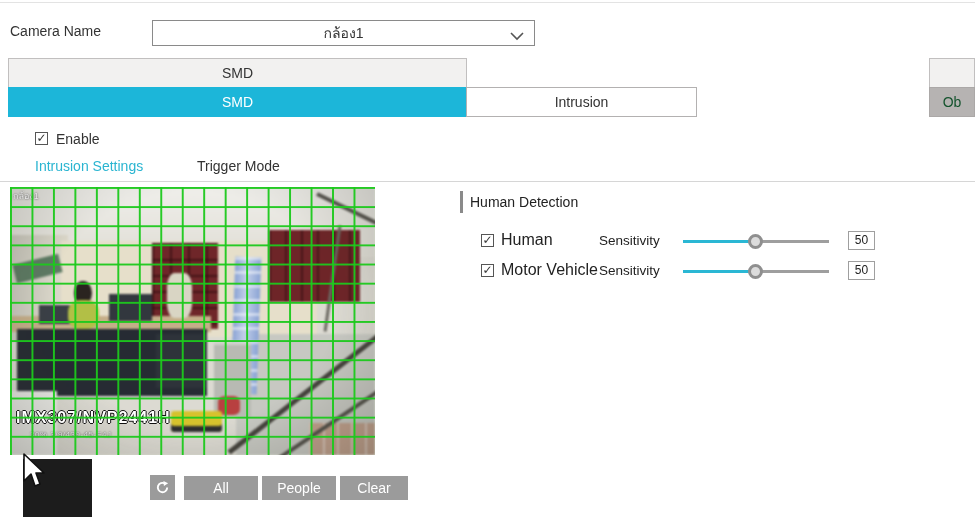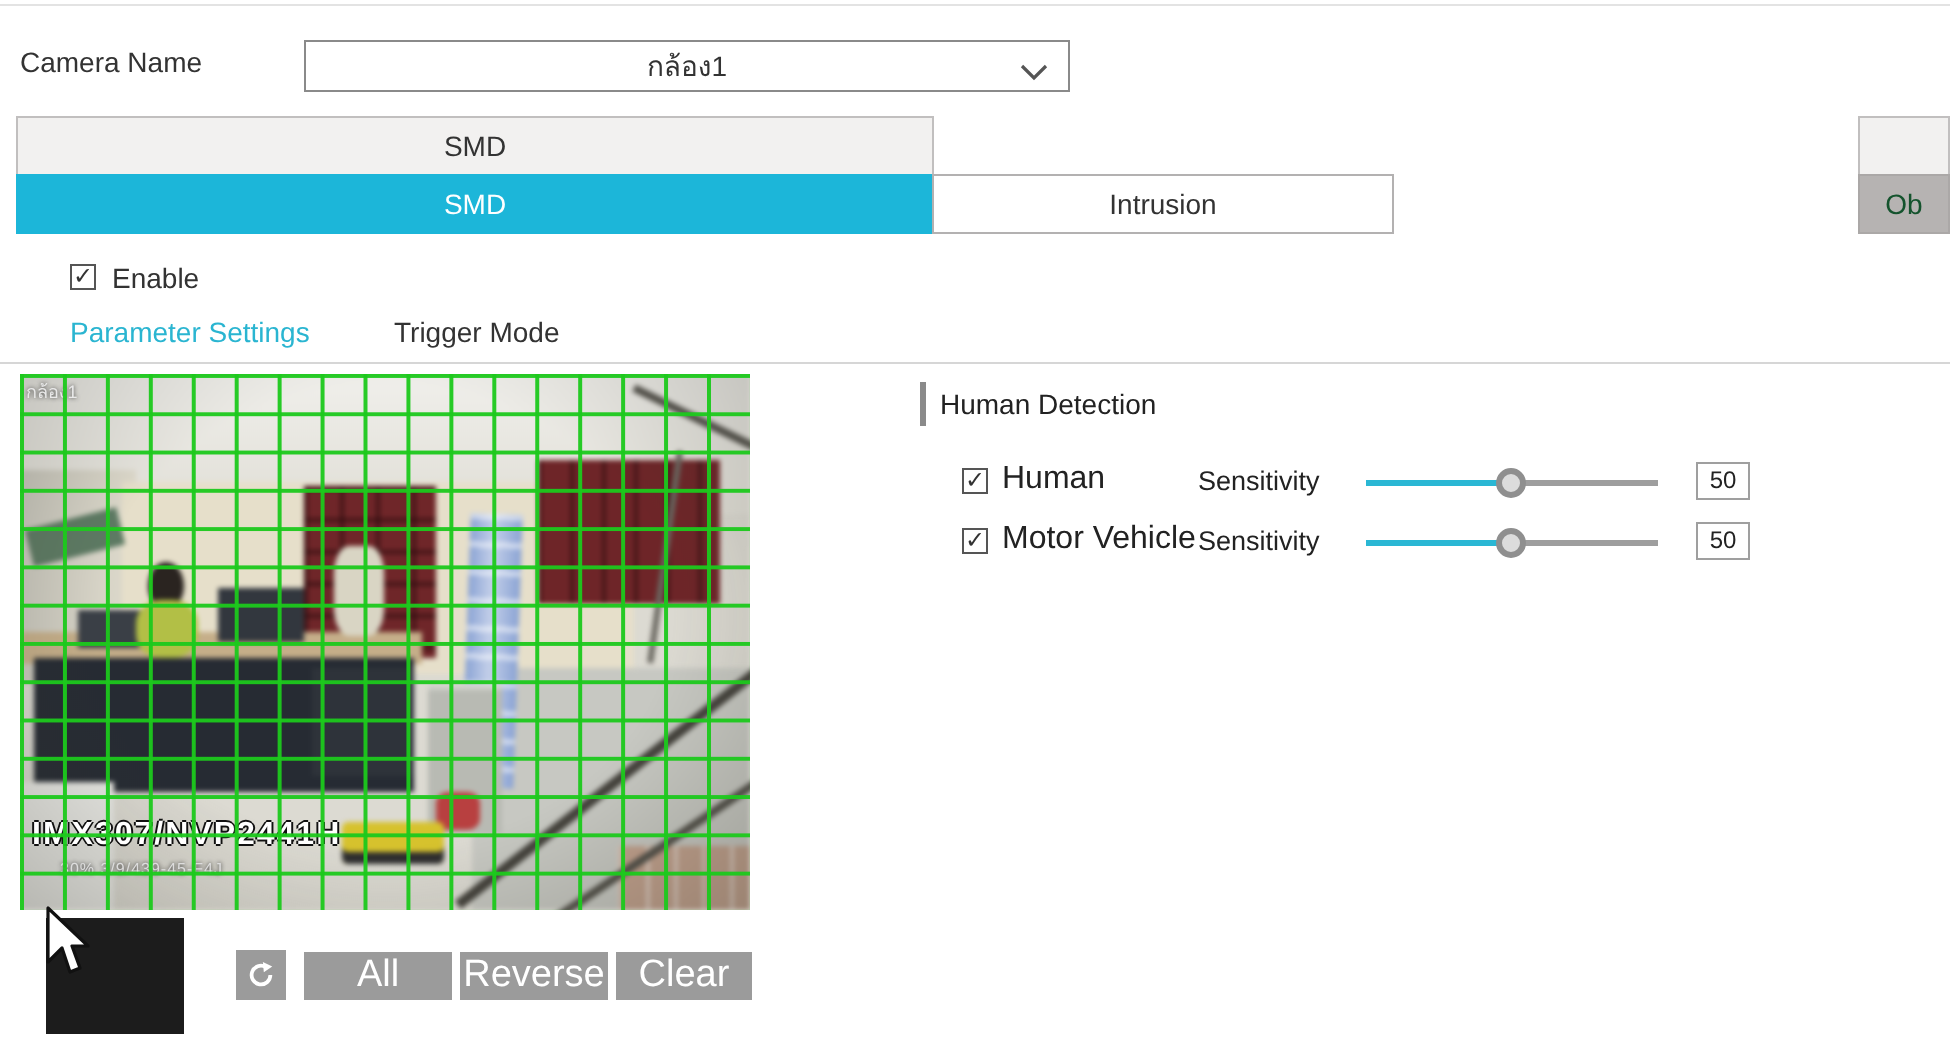--- a/index.html
+++ b/index.html
@@ -85,21 +85,21 @@
     text-shadow:0 0 2px #333; }
   .osd-model { position:absolute; left:6px; top:222px; font-size:16px; font-weight:bold;
     letter-spacing:1px; color:#fff;
     text-shadow:-1px 0 #111,1px 0 #111,0 -1px #111,0 1px #111; }
   .osd-sub { position:absolute; left:20px; top:243px; font-size:8px; color:#ddd;
     text-shadow:0 0 2px #222; letter-spacing:.5px; }
 
   .blackbox { left:23px; top:459px; width:69px; height:58px; background:#1c1c1c; }
 
   .gbtn { position:absolute; top:476px; height:24px; background:#9b9b9b; color:#fff;
-    font-size:19px; display:flex; align-items:center; justify-content:center; border:none; }
+    font-size:14px; display:flex; align-items:center; justify-content:center; border:none;margin-left:32px; }
   .gbtn-sq { left:118px; top:475px; width:25px; height:25px; }
 
   .td-bar { left:460px; top:191px; width:3px; height:22px; background:#8a8a8a; }
   .td-title { left:470px; top:194px; font-size:14px; color:#222; }
   .td-row { position:absolute; left:481px; width:420px; height:18px; display:flex; align-items:center; }
   .td-row .lbl { font-size:16px; color:#222; margin-left:7px; width:98px; }
   .td-row .sens { font-size:13.5px; color:#222; width:84px; }
   .slider { position:relative; width:146px; height:16px; margin-top:1px; }
   .slider .track { position:absolute; left:0; top:7px; width:100%; height:3px; background:#9e9e9e; }
   .slider .fill { position:absolute; left:0; top:7px; height:3px; background:#2ab7d4; }
@@ -140,21 +140,21 @@
   <div class="tab row2" style="left:466px; top:87px; width:231px;">
     <span>Intrusion</span>
   </div>
   <div class="tab row2 disabled" style="left:929px; top:87px; width:46px;">
     <span>Ob</span>
   </div>
 
   <span class="abs checkbox" style="left:35px; top:132px;">✓</span>
   <span class="abs enable-lbl" style="left:56px; top:131px;">Enable</span>
 
-  <span class="abs subtab active" style="left:35px; top:158px;">Parameter Settings</span>
+  <span class="abs subtab active" style="left:35px; top:158px;">Intrusion Settings</span>
   <span class="abs subtab idle" style="left:197px; top:158px;">Trigger Mode</span>
   <div class="abs sep"></div>
 
   <div class="abs video">
     <div class="scene">
       <div class="ceiling"></div>
       <div class="leftwall"></div>
       <div class="wall"></div>
       <div class="shelf-left"></div>
       <div class="door"></div>
@@ -192,21 +192,21 @@
     <polygon points="2,1 2,28 9,21 13,33 18,31 14,20 22,20" fill="#fff" stroke="#111" stroke-width="1.6" stroke-linejoin="round"></polygon>
   </svg>
 
   <button class="gbtn gbtn-sq">
     <svg width="15" height="15" viewBox="0 0 16 16">
       <path d="M13 8 A5 5 0 1 1 10.5 3.7" fill="none" stroke="#fff" stroke-width="2"></path>
       <polygon points="9,1 14,3.5 9.5,6.5" fill="#fff"></polygon>
     </svg>
   </button>
   <button class="gbtn" style="left:152px; width:74px;">All</button>
-  <button class="gbtn" style="left:230px; width:74px;">Reverse</button>
+  <button class="gbtn" style="left:230px; width:74px;">People</button>
   <button class="gbtn" style="left:308px; width:68px;">Clear</button>
 
   <div class="abs td-bar"></div>
   <div class="abs td-title">Human Detection</div>
 
   <div class="td-row" style="top:231px;">
     <span class="checkbox">✓</span>
     <span class="lbl">Human</span>
     <span class="sens">Sensitivity</span>
     <span class="slider">

